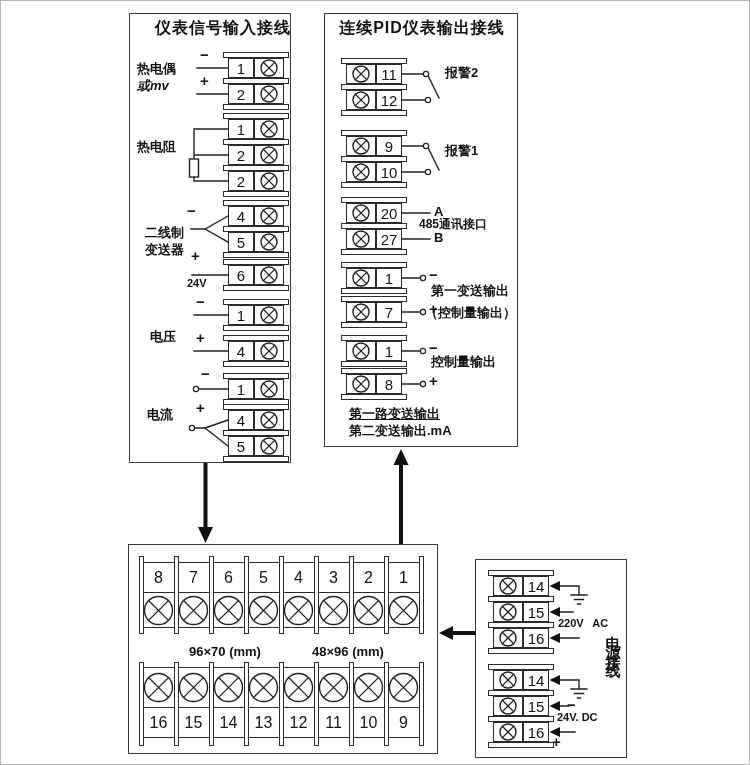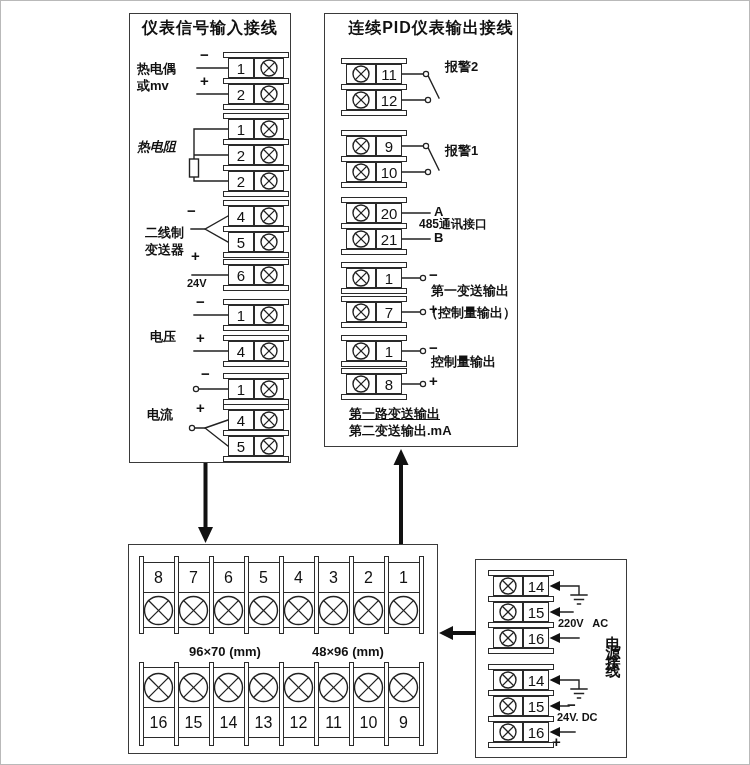--- a/index.html
+++ b/index.html
@@ -34,27 +34,27 @@
 </head>
 <body>
 
 <div class="canvas">
 
   <div class="panel" style="left:128px;top:12px;width:162px;height:450px;"></div>
   <div class="panel" style="left:323px;top:12px;width:194px;height:434px;"></div>
   <div class="panel" style="left:127px;top:543px;width:310px;height:210px;"></div>
   <div class="panel" style="left:474px;top:558px;width:152px;height:199px;"></div>
 
-  <div class="panel-title" style="left:128px;top:17px;width:162px;">仪表信号输入接线</div>
-  <div class="panel-title" style="left:318px;top:17px;width:224px;">连续PID仪表输出接线</div>
+  <div class="panel-title" style="left:128px;top:17px;width:162px;text-align:right;">仪表信号输入接线</div>
+  <div class="panel-title" style="left:309px;top:17px;width:224px;">连续PID仪表输出接线</div>
   <div class="vtitle" style="left:602px;top:623px;">电源接线</div>
 
   <div class="lbl" style="left:136px;top:60px;">热电偶</div>
-  <div class="lbl" style="left:136px;top:77px;">或mv</div>
-  <div class="lbl" style="left:136px;top:138px;font-style:italic;">热电阻</div>
+  <div class="lbl" style="left:136px;top:77px;font-style:italic;">或mv</div>
+  <div class="lbl" style="left:136px;top:138px;">热电阻</div>
   <div class="lbl" style="left:144px;top:224px;">二线制</div>
   <div class="lbl" style="left:144px;top:241px;">变送器</div>
   <div class="lbl" style="left:149px;top:328px;">电压</div>
   <div class="lbl" style="left:146px;top:406px;">电流</div>
 
   <div class="sign" style="left:199px;top:46px;">−</div>
   <div class="sign" style="left:199px;top:72px;">+</div>
   <div class="sign" style="left:186px;top:202px;">−</div>
   <div class="sign" style="left:190px;top:247px;">+</div>
   <div class="sign small" style="left:186px;top:277px;">24V</div>
@@ -295,21 +295,21 @@
       </div>
       <div class="tcap"></div>
       <div class="trow">
         <div class="tscrew">
           <svg width="26" height="18" viewBox="0 0 26 18">
   <circle cx="13" cy="9" r="8" fill="#fff" stroke="#222" stroke-width="1.4"></circle>
   <line x1="7.32" y1="3.3200000000000003" x2="18.68" y2="14.68" stroke="#222" stroke-width="1.3"></line>
   <line x1="18.68" y1="3.3200000000000003" x2="7.32" y2="14.68" stroke="#222" stroke-width="1.3"></line>
           </svg>
         </div>
-        <div class="tnum">21</div>
+        <div class="tnum">27</div>
       </div>
       <div class="tcap"></div>
     </div>
   <div class="tblock" style="left:345px;top:261px;">
       <div class="tcap"></div>
       <div class="trow">
         <div class="tscrew">
           <svg width="26" height="18" viewBox="0 0 26 18">
   <circle cx="13" cy="9" r="8" fill="#fff" stroke="#222" stroke-width="1.4"></circle>
   <line x1="7.32" y1="3.3200000000000003" x2="18.68" y2="14.68" stroke="#222" stroke-width="1.3"></line>
@@ -356,21 +356,21 @@
   <circle cx="13" cy="9" r="8" fill="#fff" stroke="#222" stroke-width="1.4"></circle>
   <line x1="7.32" y1="3.3200000000000003" x2="18.68" y2="14.68" stroke="#222" stroke-width="1.3"></line>
   <line x1="18.68" y1="3.3200000000000003" x2="7.32" y2="14.68" stroke="#222" stroke-width="1.3"></line>
           </svg>
         </div>
         <div class="tnum">8</div>
       </div>
       <div class="tcap"></div>
     </div>
 
-  <div class="lbl" style="left:444px;top:58px;">报警2</div>
+  <div class="lbl" style="left:444px;top:64px;">报警2</div>
   <div class="lbl" style="left:444px;top:142px;">报警1</div>
   <div class="lbl" style="left:433px;top:203px;">A</div>
   <div class="lbl" style="left:418px;top:216px;font-size:12px;">485通讯接口</div>
   <div class="lbl" style="left:433px;top:229px;">B</div>
   <div class="sign" style="left:428px;top:266px;">−</div>
   <div class="lbl" style="left:430px;top:282px;">第一变送输出</div>
   <div class="lbl" style="left:424px;top:288px;margin-top:16px;">（控制量输出）</div>
   <div class="sign" style="left:428px;top:300px;">+</div>
   <div class="sign" style="left:428px;top:339px;">−</div>
   <div class="lbl" style="left:430px;top:353px;">控制量输出</div>

